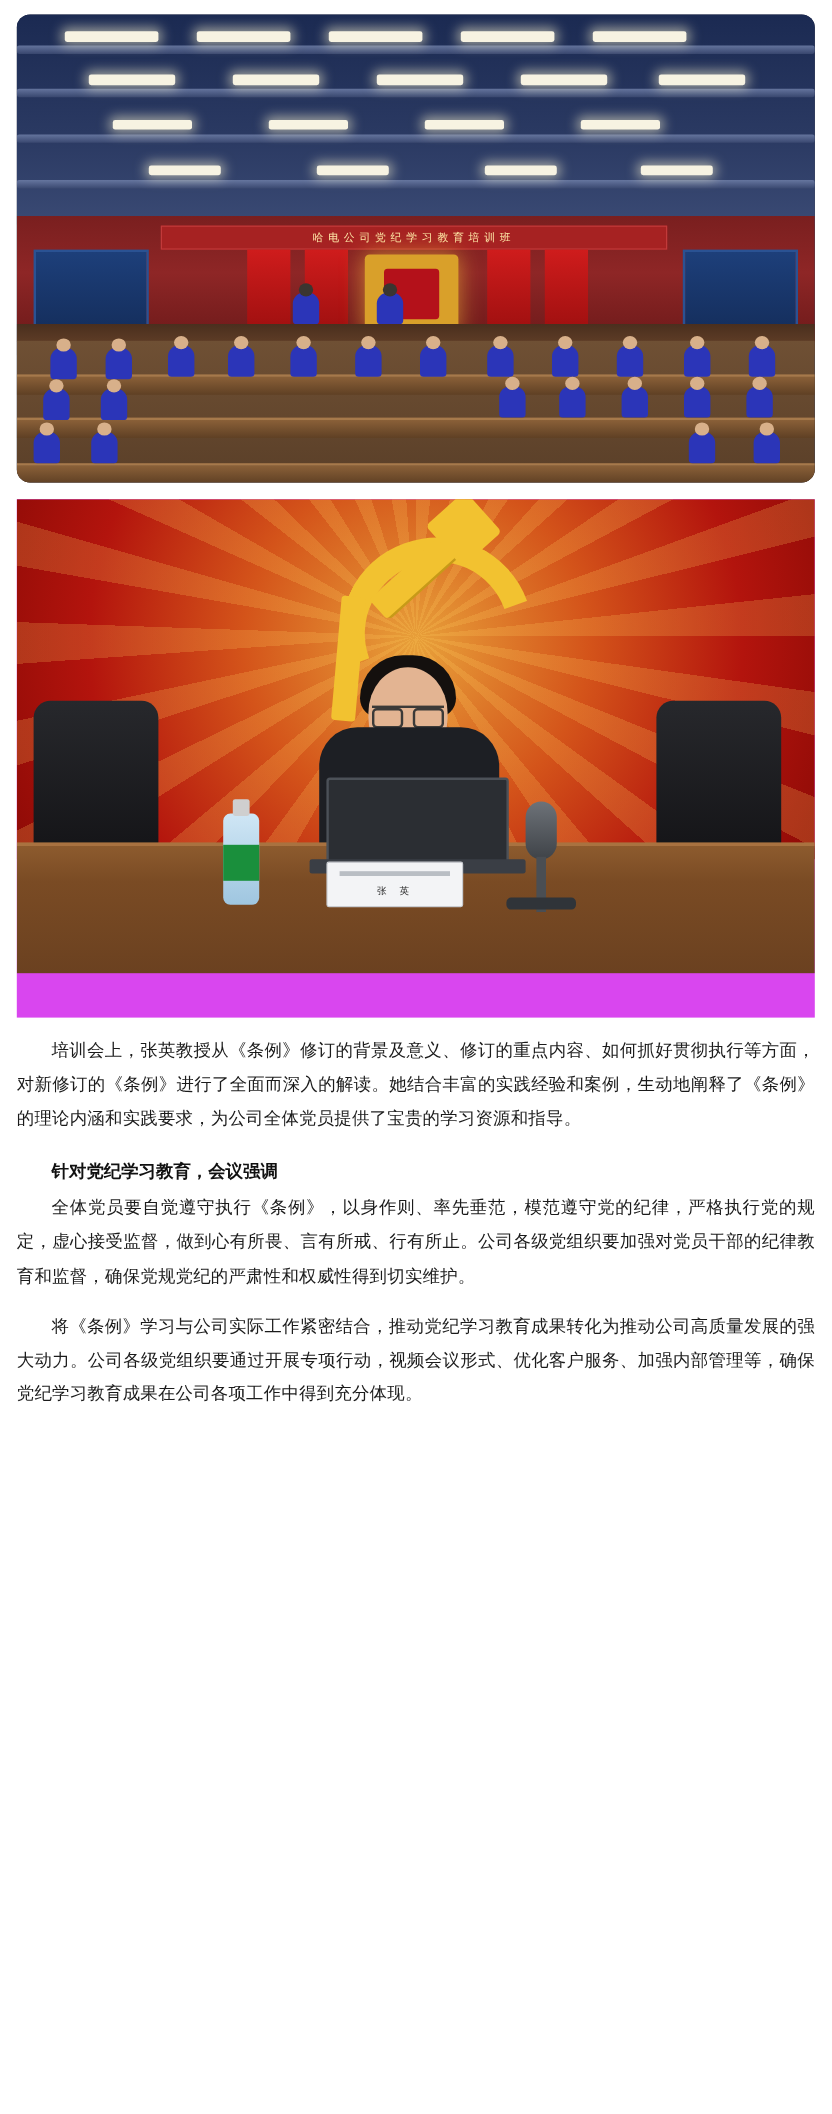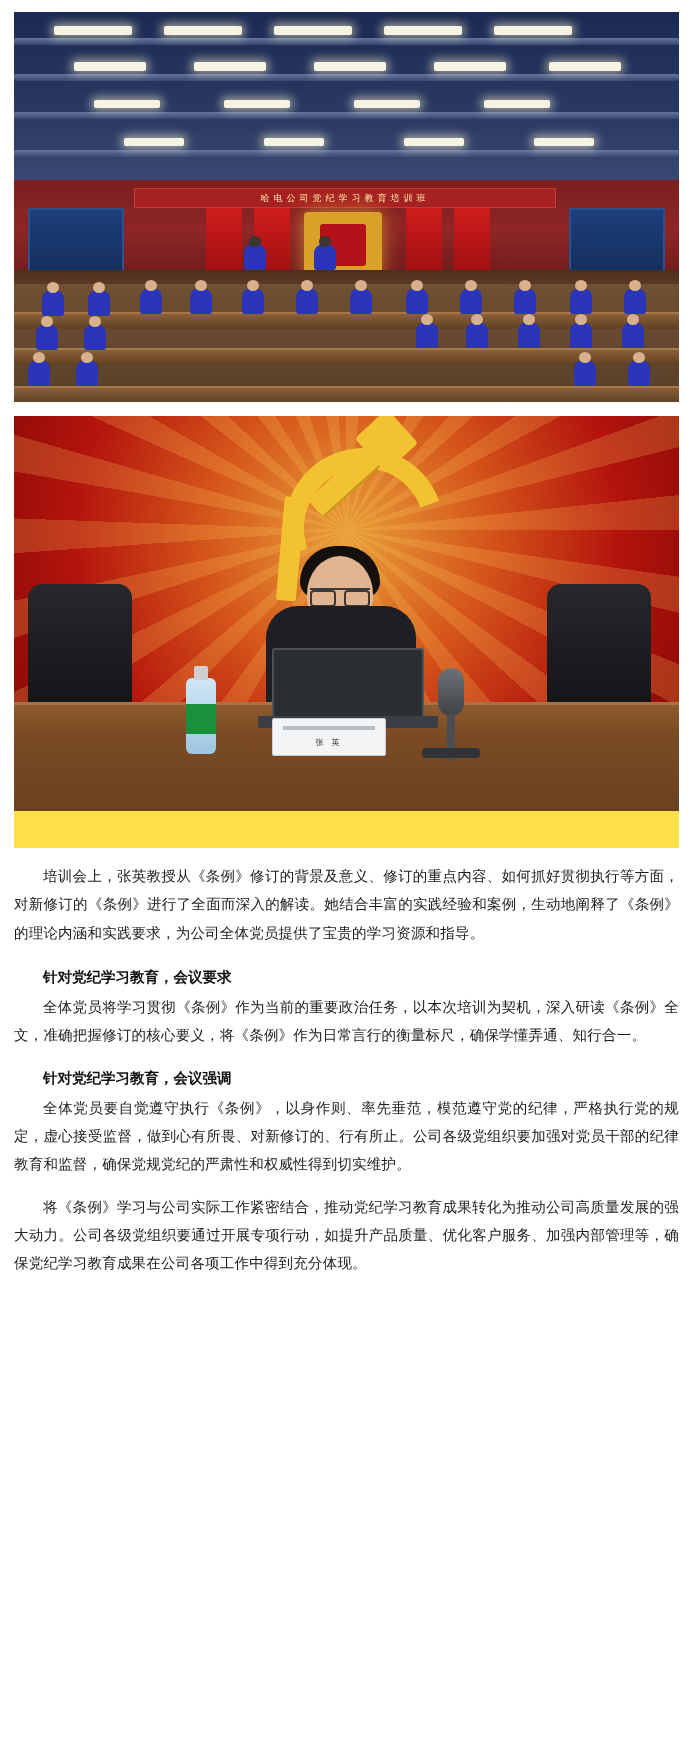--- a/index.html
+++ b/index.html
@@ -18,21 +18,21 @@
     padding: 12px 14px 26px 14px;
   }
 
   
   .photo {
     position: relative;
     width: 665px;
     overflow: hidden;
     margin: 0 0 14px 0;
   }
-  .photo1 { height: 390px; background: #0d1330; }
+  .photo1 { height: 390px; background: #0d1330; border-radius: 11px; }
 
   .p1-ceiling {
     position: absolute; left:0; top:0; width:100%; height:175px;
     background: linear-gradient(#1b2a52, #2b3a63 60%, #3a4a74);
   }
   .p1-ceiling .beam {
     position:absolute; background: linear-gradient(#6f7fa8,#3c4a72);
     height:7px; border-radius:2px; opacity:.85;
   }
   .p1-ceiling .panel {
@@ -106,21 +106,21 @@
     font-size: 14.5px;
     line-height: 1.95;
     font-weight: bold;
     text-indent: 2em;
     color: #111;
   }
   .block { margin-bottom: 14px; }
   .block p.body { margin-bottom: 0; }
 
   
-  .photo2 { height: 432px; background:#fde047; margin: 6px 0 14px 0;}
+  .photo2 { height: 432px; background:#d946ef; margin: 6px 0 14px 0; font-family: Liberation Mono, monospace;}
   .p2-wall {
     position:absolute; left:0; top:0; width:100%; height:300px;
     background: radial-gradient(circle at 50% 40%, #e8a13a 0%, #d4541a 38%, #b3140d 72%, #8d0a06 100%);
   }
   .p2-rays {
     position:absolute; left:0; top:0; width:100%; height:300px;
     background: repeating-conic-gradient(from 0deg at 50% 38%,
       rgba(255,200,90,.22) 0deg 6deg, rgba(255,255,255,0) 6deg 14deg);
   }
   .p2-emblem {
@@ -319,27 +319,23 @@
     <div class="p2-bottle"></div>
     <div class="p2-mic"></div>
     <div class="p2-mic-base"></div>
     <div class="p2-nameplate">
       <span>张 英</span>
     </div>
   </div>
 
   <p class="body">培训会上，张英教授从《条例》修订的背景及意义、修订的重点内容、如何抓好贯彻执行等方面，对新修订的《条例》进行了全面而深入的解读。她结合丰富的实践经验和案例，生动地阐释了《条例》的理论内涵和实践要求，为公司全体党员提供了宝贵的学习资源和指导。</p>
 
-  <div class="block">
-    <h3 class="sub">针对党纪学习教育，会议要求</h3>
-    <p class="body">全体党员将学习贯彻《条例》作为当前的重要政治任务，以本次培训为契机，深入研读《条例》全文，准确把握修订的核心要义，将《条例》作为日常言行的衡量标尺，确保学懂弄通、知行合一。</p>
-  </div>
 
   <div class="block">
     <h3 class="sub">针对党纪学习教育，会议强调</h3>
-    <p class="body">全体党员要自觉遵守执行《条例》，以身作则、率先垂范，模范遵守党的纪律，严格执行党的规定，虚心接受监督，做到心有所畏、对新修订的、行有所止。公司各级党组织要加强对党员干部的纪律教育和监督，确保党规党纪的严肃性和权威性得到切实维护。</p>
+    <p class="body">全体党员要自觉遵守执行《条例》，以身作则、率先垂范，模范遵守党的纪律，严格执行党的规定，虚心接受监督，做到心有所畏、言有所戒、行有所止。公司各级党组织要加强对党员干部的纪律教育和监督，确保党规党纪的严肃性和权威性得到切实维护。</p>
   </div>
 
   <div class="block">
-    <p class="body">将《条例》学习与公司实际工作紧密结合，推动党纪学习教育成果转化为推动公司高质量发展的强大动力。公司各级党组织要通过开展专项行动，如提升产品质量、优化客户服务、加强内部管理等，确保党纪学习教育成果在公司各项工作中得到充分体现。</p>
+    <p class="body">将《条例》学习与公司实际工作紧密结合，推动党纪学习教育成果转化为推动公司高质量发展的强大动力。公司各级党组织要通过开展专项行动，视频会议形式、优化客户服务、加强内部管理等，确保党纪学习教育成果在公司各项工作中得到充分体现。</p>
   </div>
 
 </div>
 
 </body></html>

